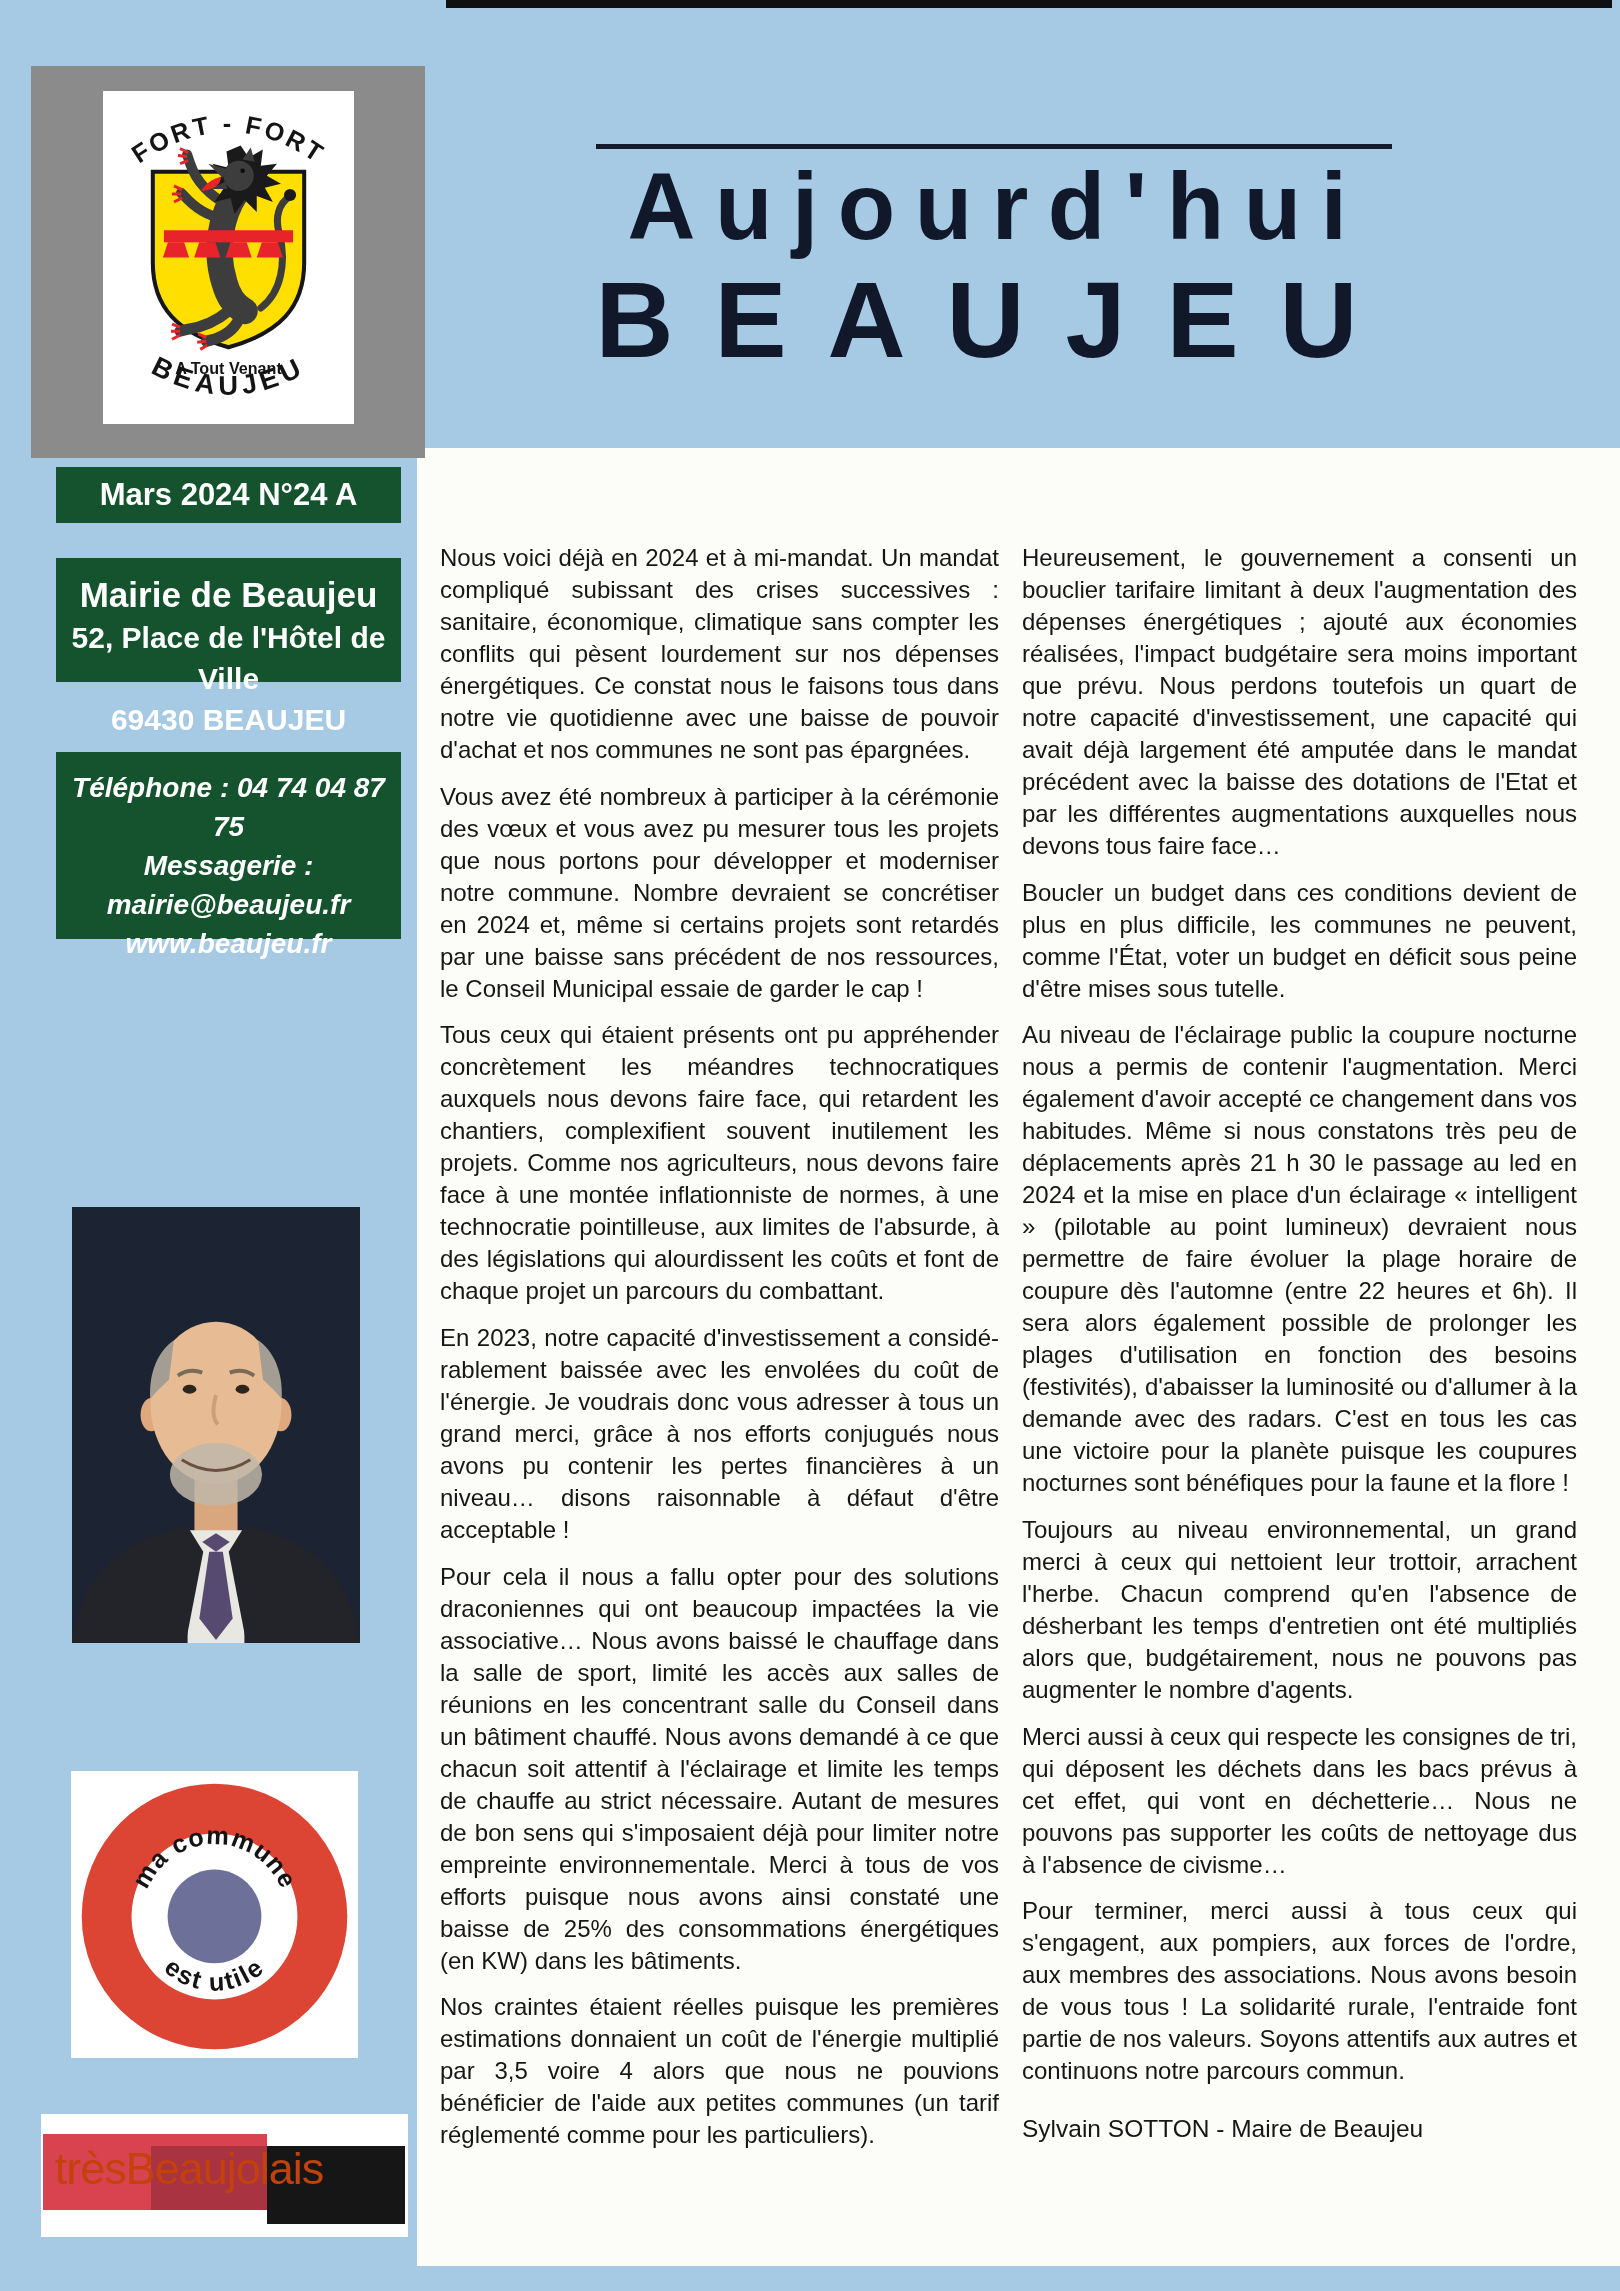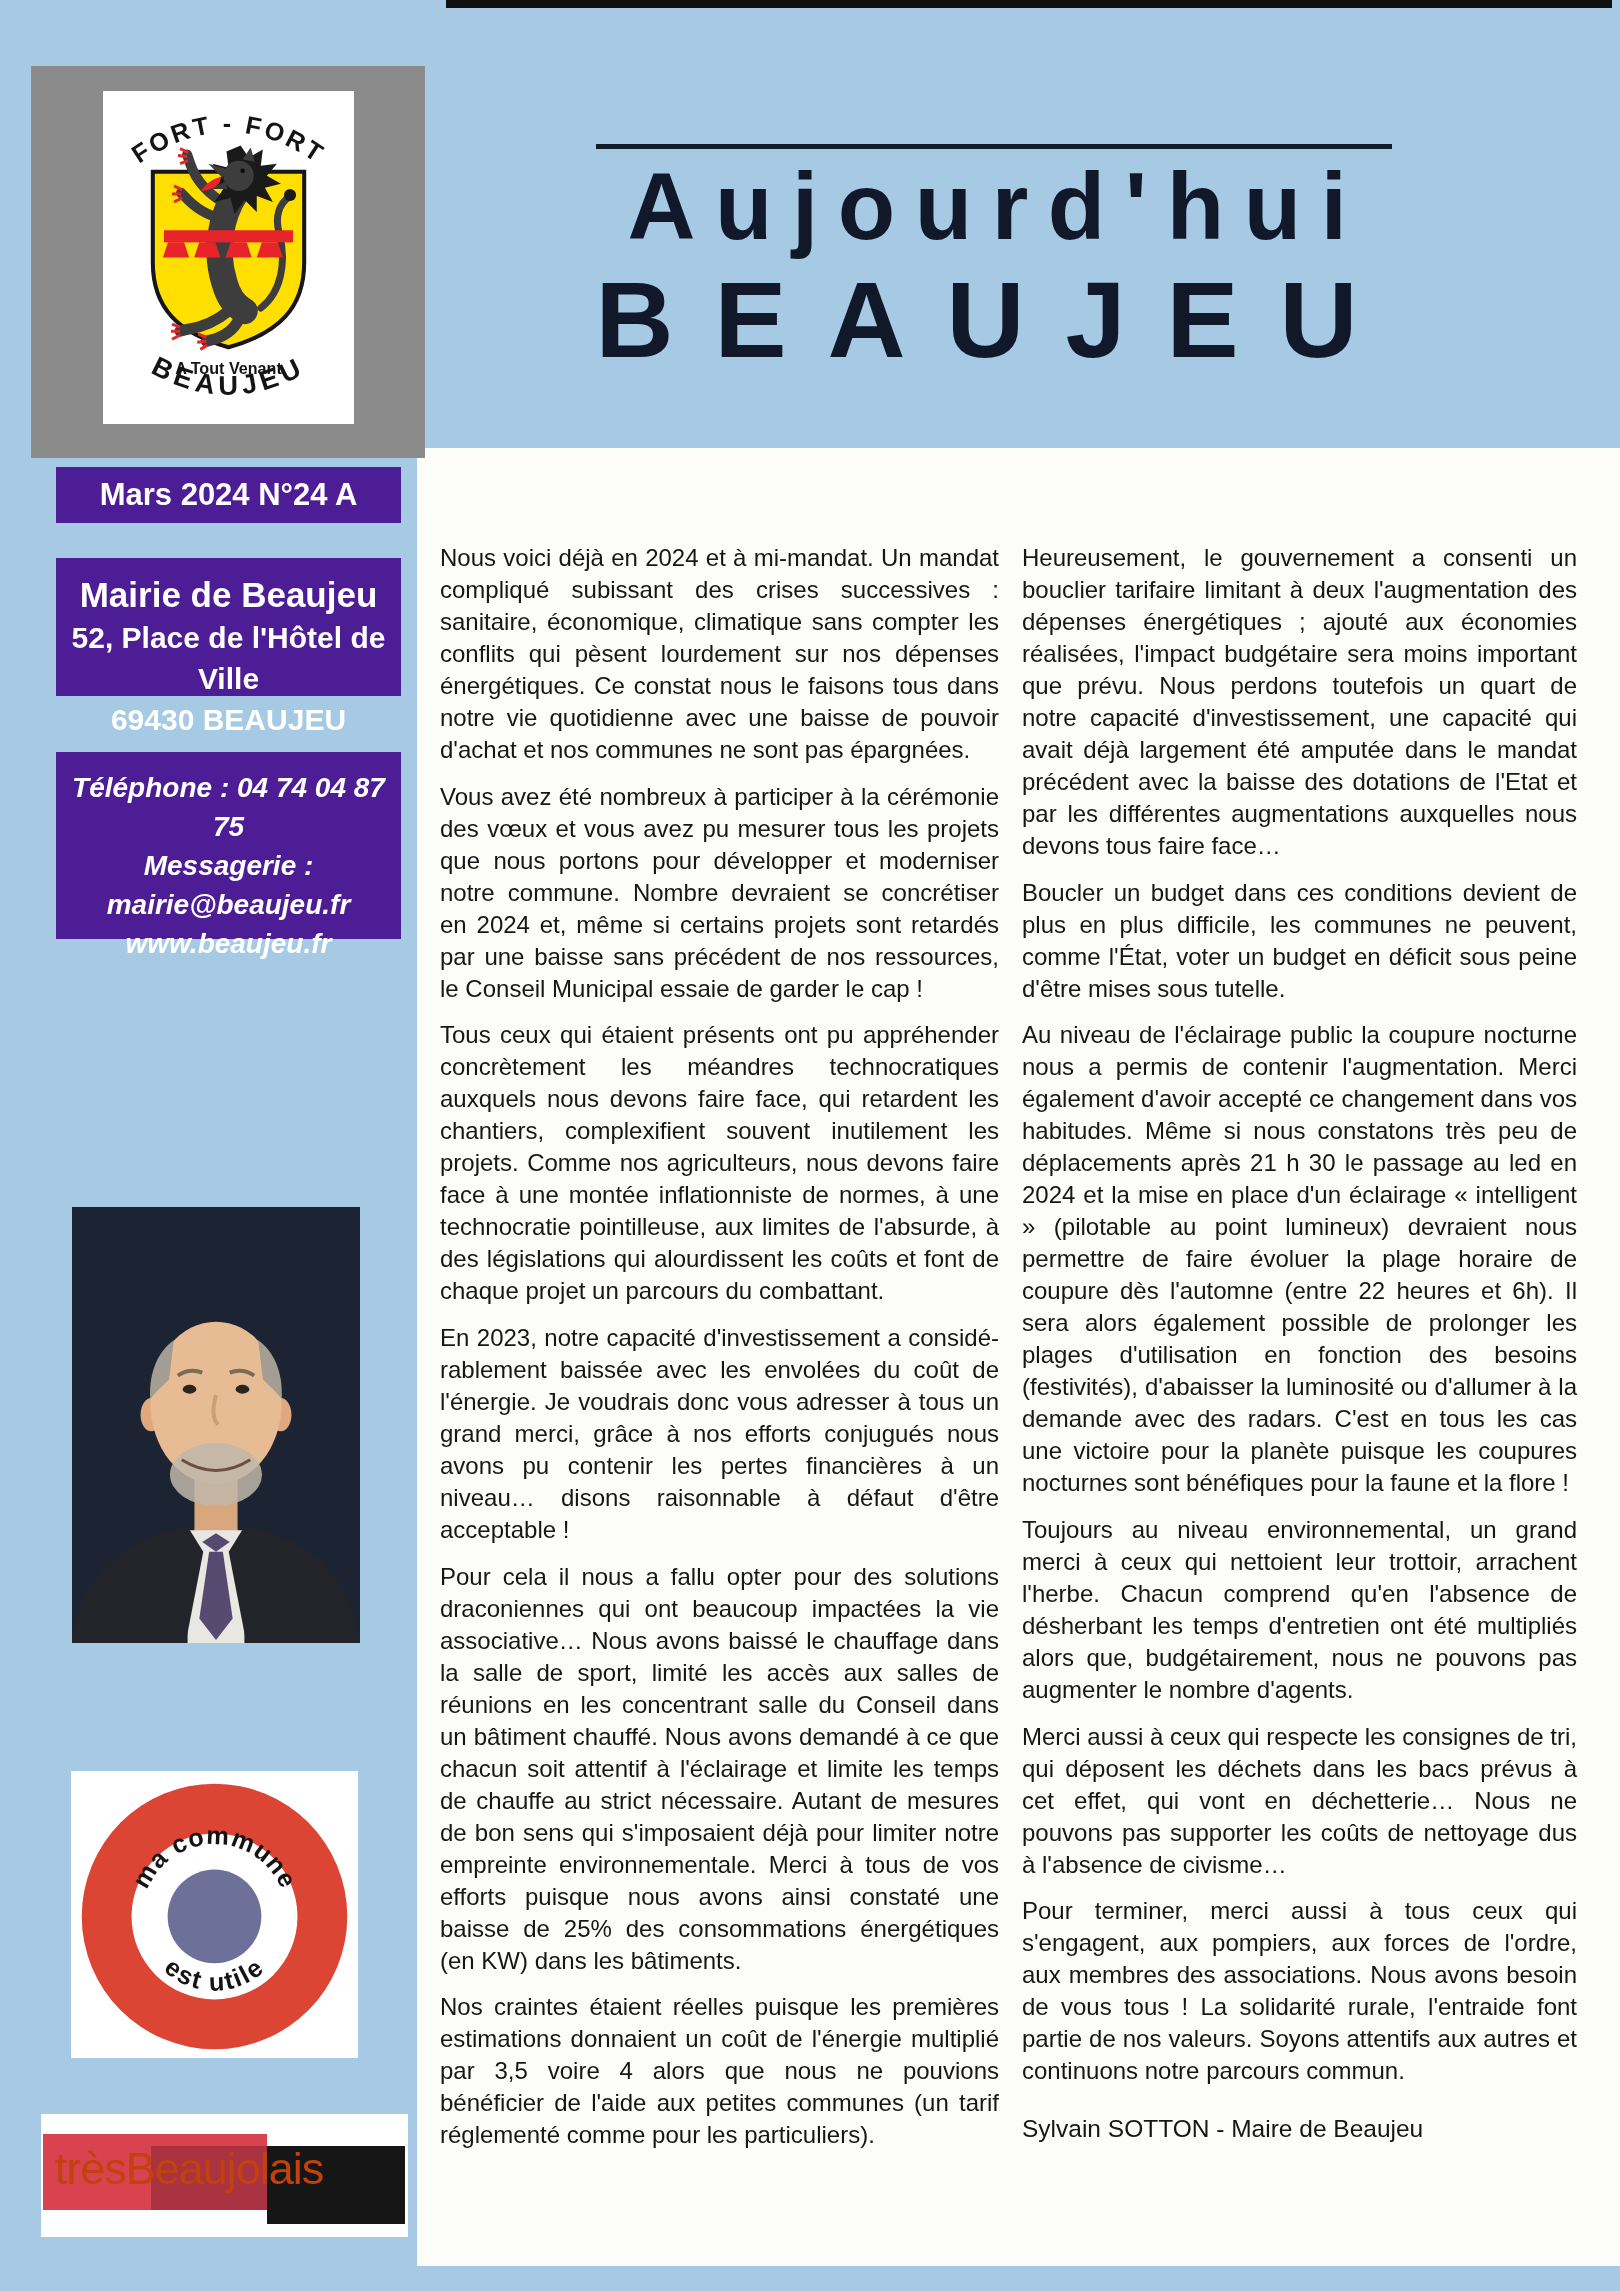--- a/index.html
+++ b/index.html
@@ -19,23 +19,23 @@
     font-size:94px;font-weight:bold;letter-spacing:19.6px;color:#10182a;}
   #mast-line2{left:549px;top:257px;width:896px;text-align:center;
     font-size:108px;font-weight:bold;letter-spacing:41px;color:#10182a;}
 
   
   #crest-frame{left:31px;top:66px;width:394px;height:392px;background:#8b8b8b;}
   #crest-card{left:72px;top:24.5px;width:251px;height:333px;background:#ffffff;}
   #crest-card svg{display:block;width:100%;height:100%;}
 
   
-  .gray-box{background:#4c1d95;color:#ffffff;font-weight:bold;text-align:center;}
+  .gray-box{background:#14532d;color:#ffffff;font-weight:bold;text-align:center;}
   #box-issue{left:56px;top:467px;width:345px;height:56px;font-size:31px;line-height:56px;}
-  #box-address{left:56px;top:558px;width:345px;height:138px;padding-top:13.7px;box-sizing:border-box;}
+  #box-address{left:56px;top:558px;width:345px;height:124px;padding-top:13.7px;box-sizing:border-box;}
   #box-address p{margin:0;font-size:30px;line-height:41px;}
   #box-address p:first-child{font-size:35px;line-height:45px;}
   #box-contact{left:56px;top:752px;width:345px;height:187px;padding-top:15.7px;box-sizing:border-box;font-style:italic;}
   #box-contact p{margin:0;font-size:28px;line-height:39px;}
 
   
   #mayor-photo{left:72px;top:1207px;width:288px;height:436px;background:#1c2433;}
   #mayor-photo svg{display:block;width:100%;height:100%;}
   #mayor-caption{left:32px;top:1660px;width:367px;text-align:center;
     color:#1c2a44;font-weight:bold;font-style:italic;font-size:28px;line-height:37px;}

